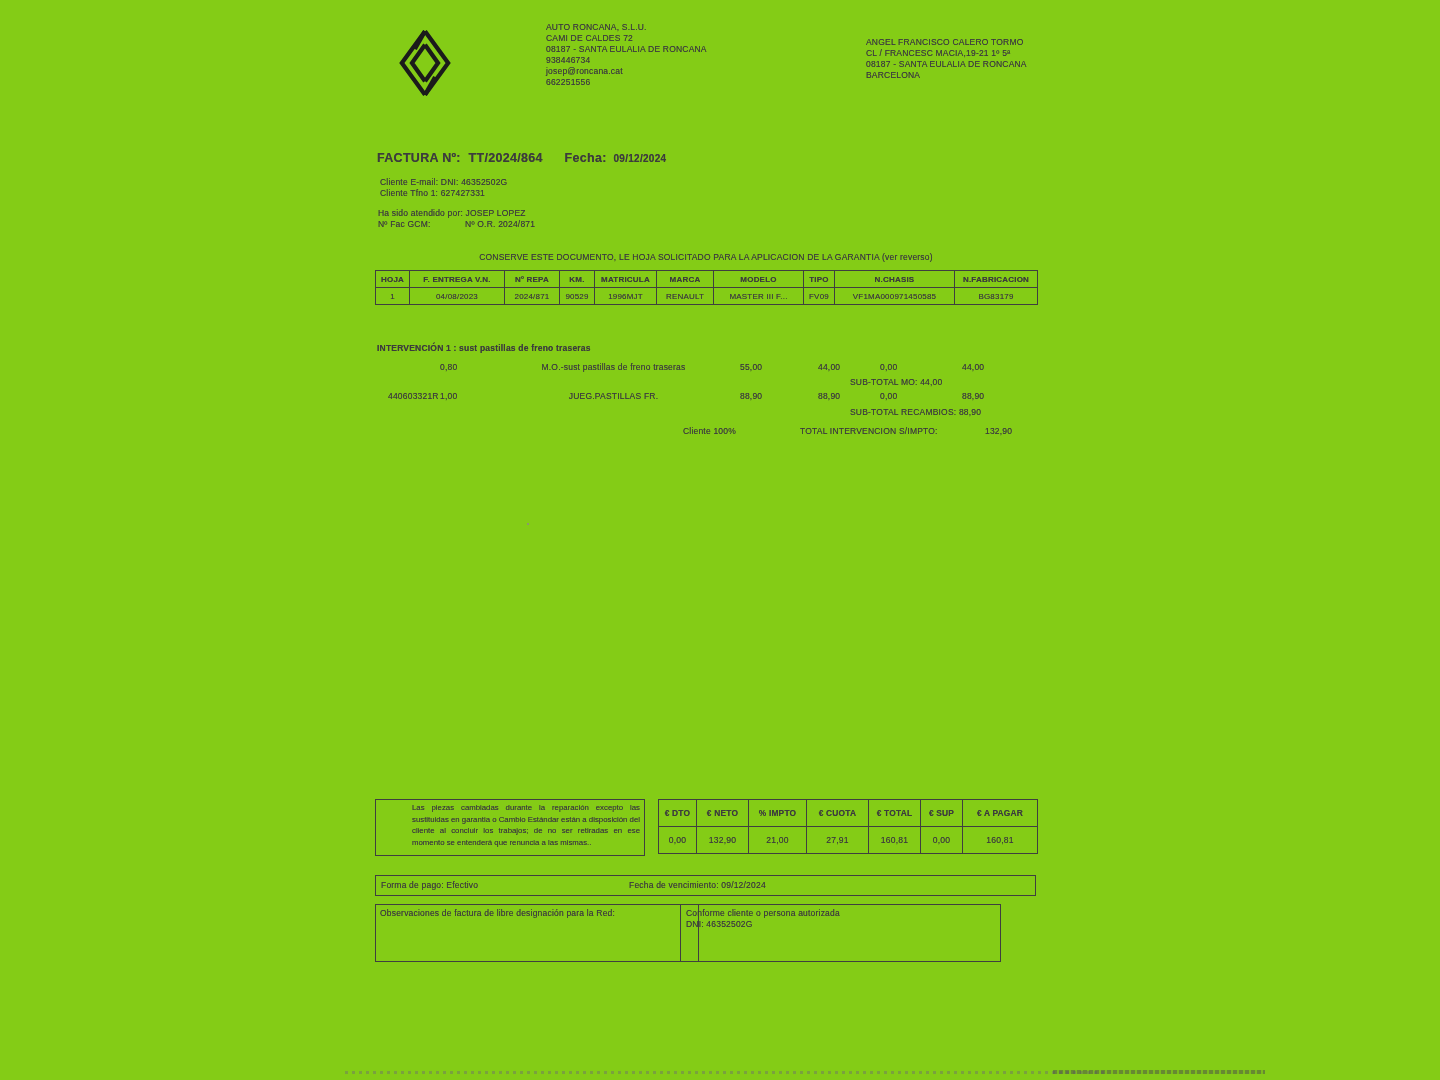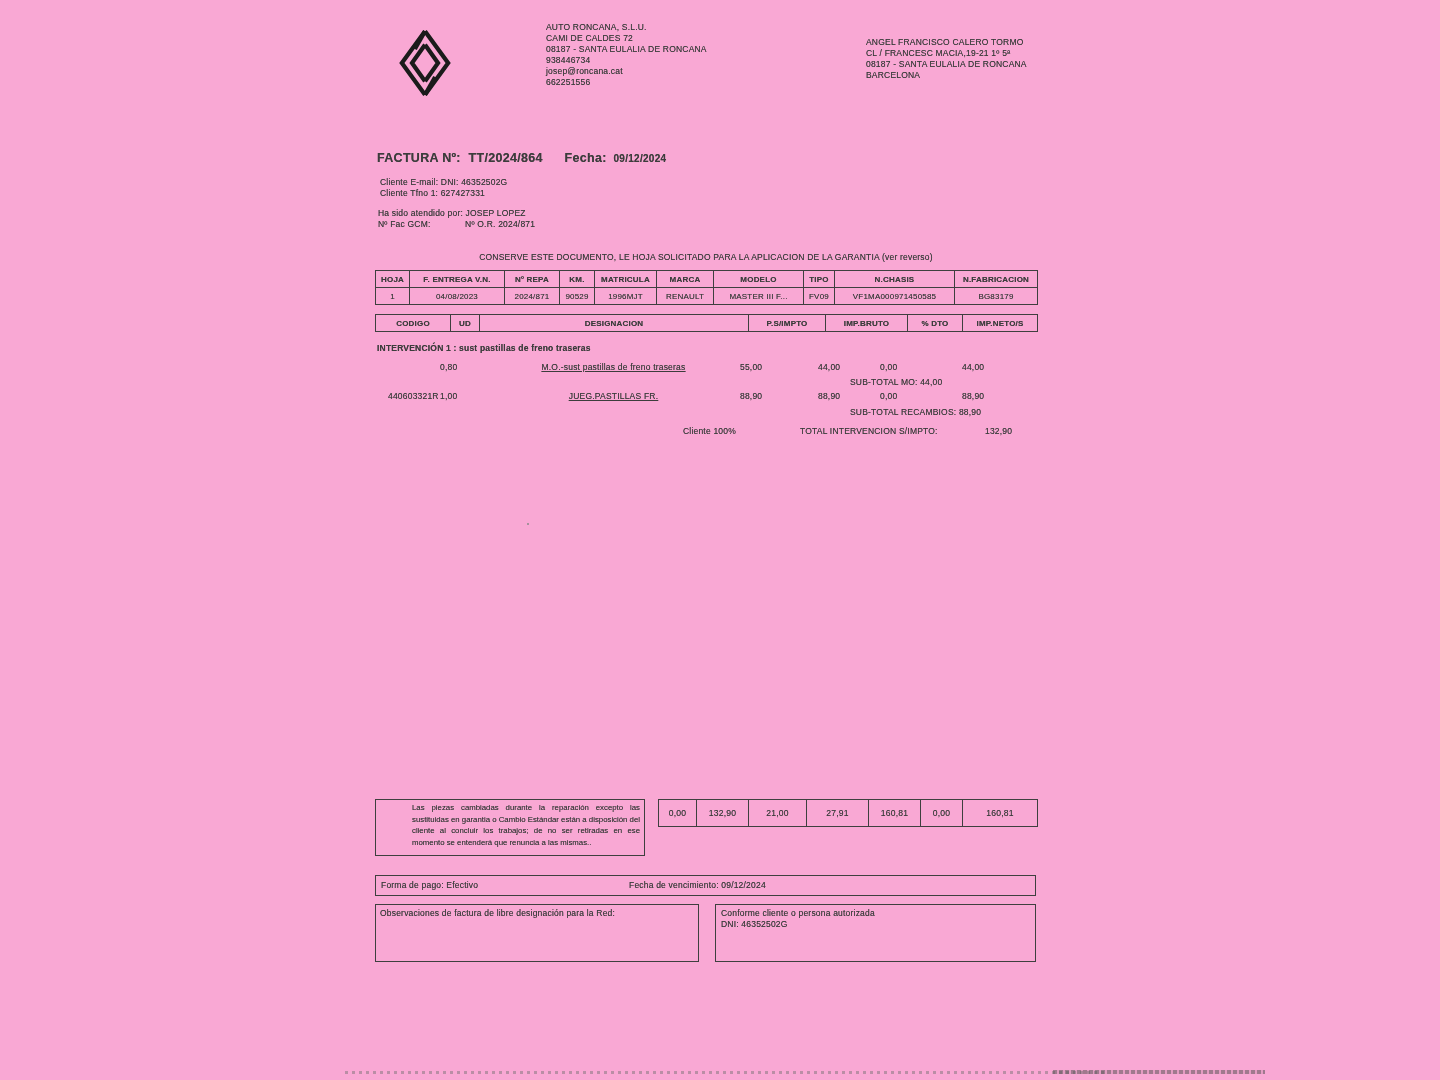--- a/index.html
+++ b/index.html
@@ -1,18 +1,18 @@
 <!DOCTYPE html>
 <html><head>
 <meta charset="utf-8">
 <style>
   html,body{margin:0;padding:0;background:#e9e9e9;}
   #page{
     position:relative; width:1440px; height:1080px; margin:0 auto;
-    background:#f9a8d4; overflow:hidden;
+    background:#84cc16; overflow:hidden;
     font-family:"Liberation Sans", sans-serif;
     color:#3c3c3c;
   }
   .abs{position:absolute;}
   .t{
     position:absolute; white-space:nowrap;
     color:#3c3c3c; text-shadow:0 0 .5px rgba(70,70,70,.75);
     letter-spacing:.2px;
   }
   .s8{font-size:8.5px; line-height:10.5px;}
@@ -29,21 +29,21 @@
   }
   .tbl .hd td{font-weight:bold;}
   .vtable td{height:16px;}
   .itable td{height:16px; font-weight:bold;}
   .ttable td{height:26px; font-size:8.6px;}
   .ttable .hd td{font-size:8.4px;}
   .box{
     position:absolute; border:1.7px solid #3f3f3f; background:transparent;
   }
   .right{text-align:left;}
-  .center{text-align:center;text-decoration:underline;}
+  .center{text-align:center;}
   .smudge{
     position:absolute; height:3px;
     background:repeating-linear-gradient(90deg, rgba(110,110,110,.45) 0 3px, rgba(110,110,110,0) 3px 7px);
     filter:blur(.6px);
   }
   .dot{position:absolute; width:2px; height:2px; background:#8a8a8a; border-radius:50%;}
   svg.logo path{fill:none; stroke:#1b1b1b; stroke-width:4.4; stroke-linejoin:miter;}
 </style>
 </head>
 <body>
@@ -124,42 +124,20 @@
       <td>1996MJT</td>
       <td>RENAULT</td>
       <td>MASTER III F...</td>
       <td>FV09</td>
       <td>VF1MA000971450585</td>
       <td>BG83179</td>
     </tr>
   </tbody>
     </table>
 
-  <table class="tbl itable" style="left:375px; top:314px; width:662px;">
-    <colgroup>
-      <col style="width:75px">
-        <col style="width:29px">
-        <col style="width:269px">
-        <col style="width:77px">
-      <col style="width:82px">
-        <col style="width:55px">
-        <col style="width:75px">
-    </colgroup>
-    <tbody>
-        <tr class="hd">
-      <td>CODIGO</td>
-      <td>UD</td>
-      <td>DESIGNACION</td>
-      <td>P.S/IMPTO</td>
-      <td>IMP.BRUTO</td>
-      <td>% DTO</td>
-      <td>IMP.NETO/S</td>
-    </tr>
-  </tbody>
-    </table>
 
   <div class="t s8b" style="left:377px; top:343px;">INTERVENCIÓN 1 : sust pastillas de freno traseras</div>
 
   <div class="t s8 right" style="left:440px; top:362px; width:36px;">0,80</div>
   <div class="t s8 center" style="left:479px; top:362px; width:269px;">M.O.-sust pastillas de freno traseras</div>
   <div class="t s8 right" style="left:740px; top:362px; width:52px;">55,00</div>
   <div class="t s8 right" style="left:818px; top:362px; width:52px;">44,00</div>
   <div class="t s8 right" style="left:880px; top:362px; width:53px;">0,00</div>
   <div class="t s8 right" style="left:962px; top:362px; width:72px;">44,00</div>
 
@@ -189,20 +167,29 @@
     <colgroup>
       <col style="width:38px">
         <col style="width:52px">
         <col style="width:58px">
         <col style="width:62px">
       <col style="width:52px">
         <col style="width:42px">
         <col style="width:75px">
     </colgroup>
     <tbody>
+        <tr class="hd">
+      <td>€ DTO</td>
+      <td>€ NETO</td>
+      <td>% IMPTO</td>
+      <td>€ CUOTA</td>
+      <td>€ TOTAL</td>
+      <td>€ SUP</td>
+      <td>€ A PAGAR</td>
+    </tr>
     <tr>
       <td>0,00</td>
       <td>132,90</td>
       <td>21,00</td>
       <td>27,91</td>
       <td>160,81</td>
       <td>0,00</td>
       <td>160,81</td>
     </tr>
   </tbody>
@@ -210,21 +197,21 @@
 
   <div class="box" style="left:375px; top:875px; width:659px; height:19px;">
     <div class="t s8" style="left:5px; top:4px;">Forma de pago: Efectivo</div>
     <div class="t s8" style="left:253px; top:4px;">Fecha de vencimiento: 09/12/2024</div>
   </div>
 
   <div class="box" style="left:375px; top:904px; width:322px; height:56px;">
     <div class="t s8" style="left:4px; top:3px;">Observaciones de factura de libre designación para la Red:</div>
   </div>
 
-  <div class="box" style="left:715px; top:904px; width:319px; height:56px;">
+  <div class="box" style="left:680px; top:904px; width:319px; height:56px;">
     <div class="t s8" style="left:5px; top:3px;">Conforme cliente o persona autorizada</div>
     <div class="t s8" style="left:5px; top:14px;">DNI: 46352502G</div>
   </div>
 
   <div class="smudge" style="left:345px; top:1071px; width:760px;"></div>
   <div class="smudge" style="left:1053px; top:1070px; width:212px; height:4px; opacity:.85;
        background:repeating-linear-gradient(90deg, rgba(75,75,75,.6) 0 4px, rgba(75,75,75,.15) 4px 6px);"></div>
 
 </div>
 

